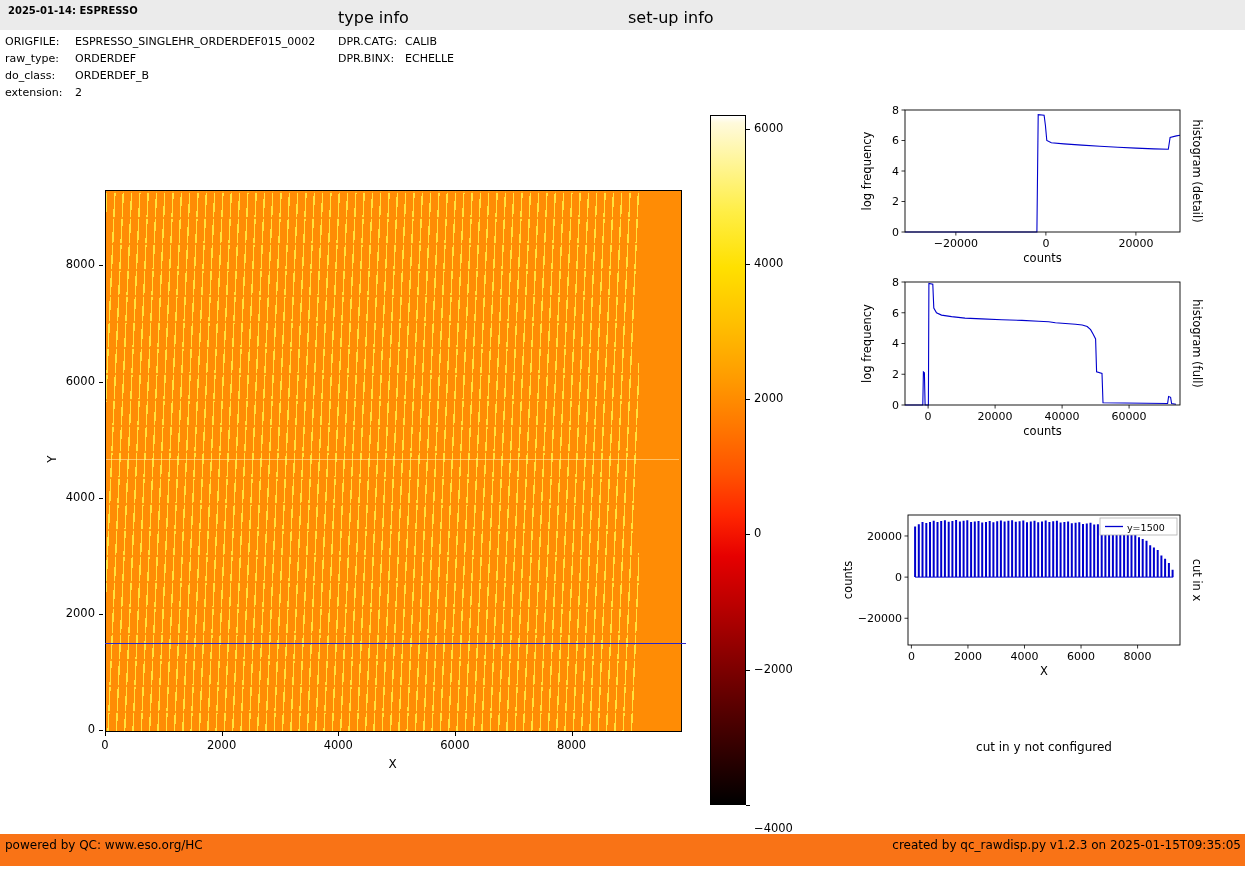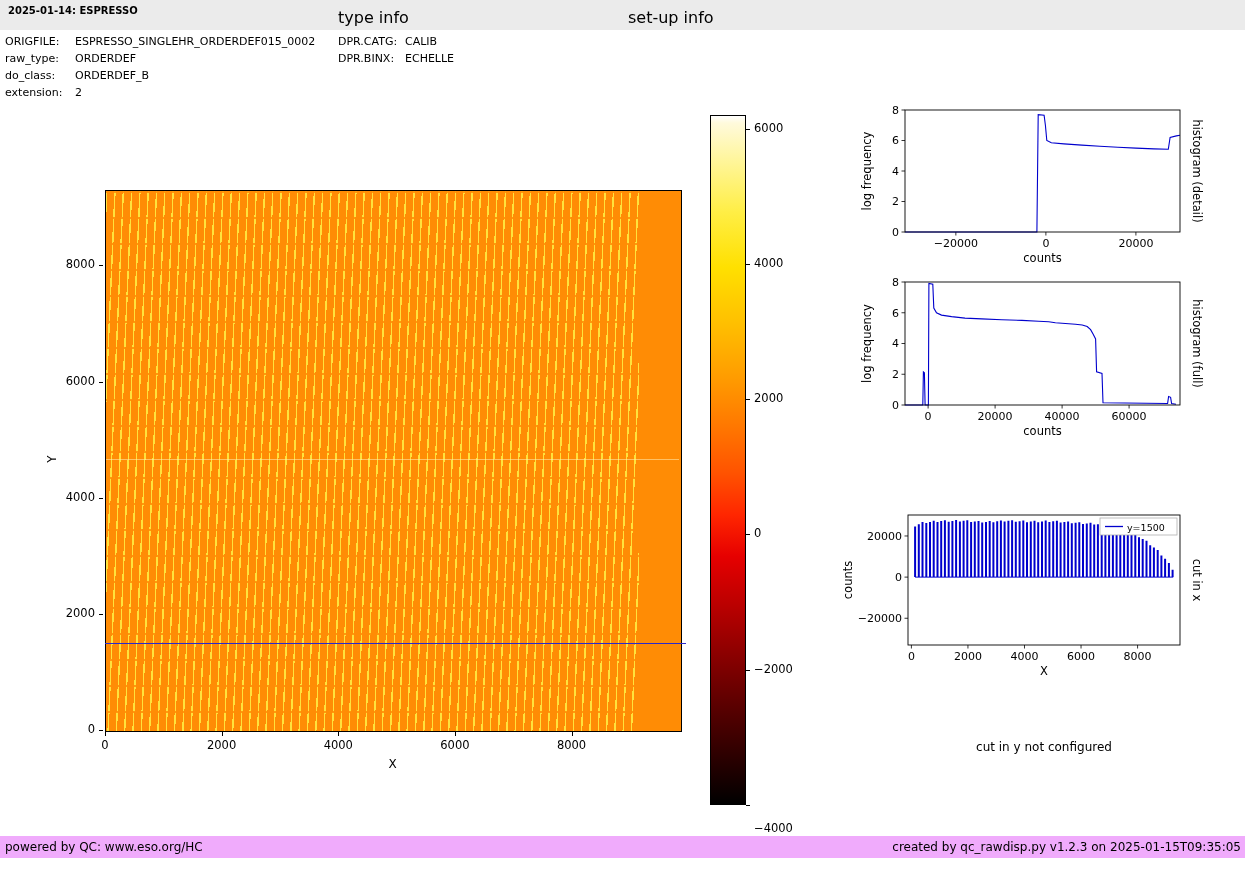--- a/index.html
+++ b/index.html
@@ -41,21 +41,21 @@
       #0d0000 98%, #000000 100%);
   }
 
   .axis-label{position:absolute;font-size:12px}
   .rot{transform:rotate(-90deg);transform-origin:center}
 
   .plot-svg{position:absolute}
 
   .note{position:absolute;left:905px;top:740px;width:278px;text-align:center;font-size:12px}
 
-  .footer{position:absolute;left:0;bottom:12px;width:100%;height:22px;background:#f0abfc;font-size:12px;line-height:22px}
+  .footer{position:absolute;left:0;bottom:4px;width:100%;height:32px;background:#f97316;font-size:12px;line-height:22px}
   .footer-left{position:absolute;left:5px}
   .footer-right{position:absolute;right:4px}
   .footer a, .link{color:#000;text-decoration:none}
 </style>
 </head>
 <body>
 
 <div class="page">
 
   <header class="topbar">

